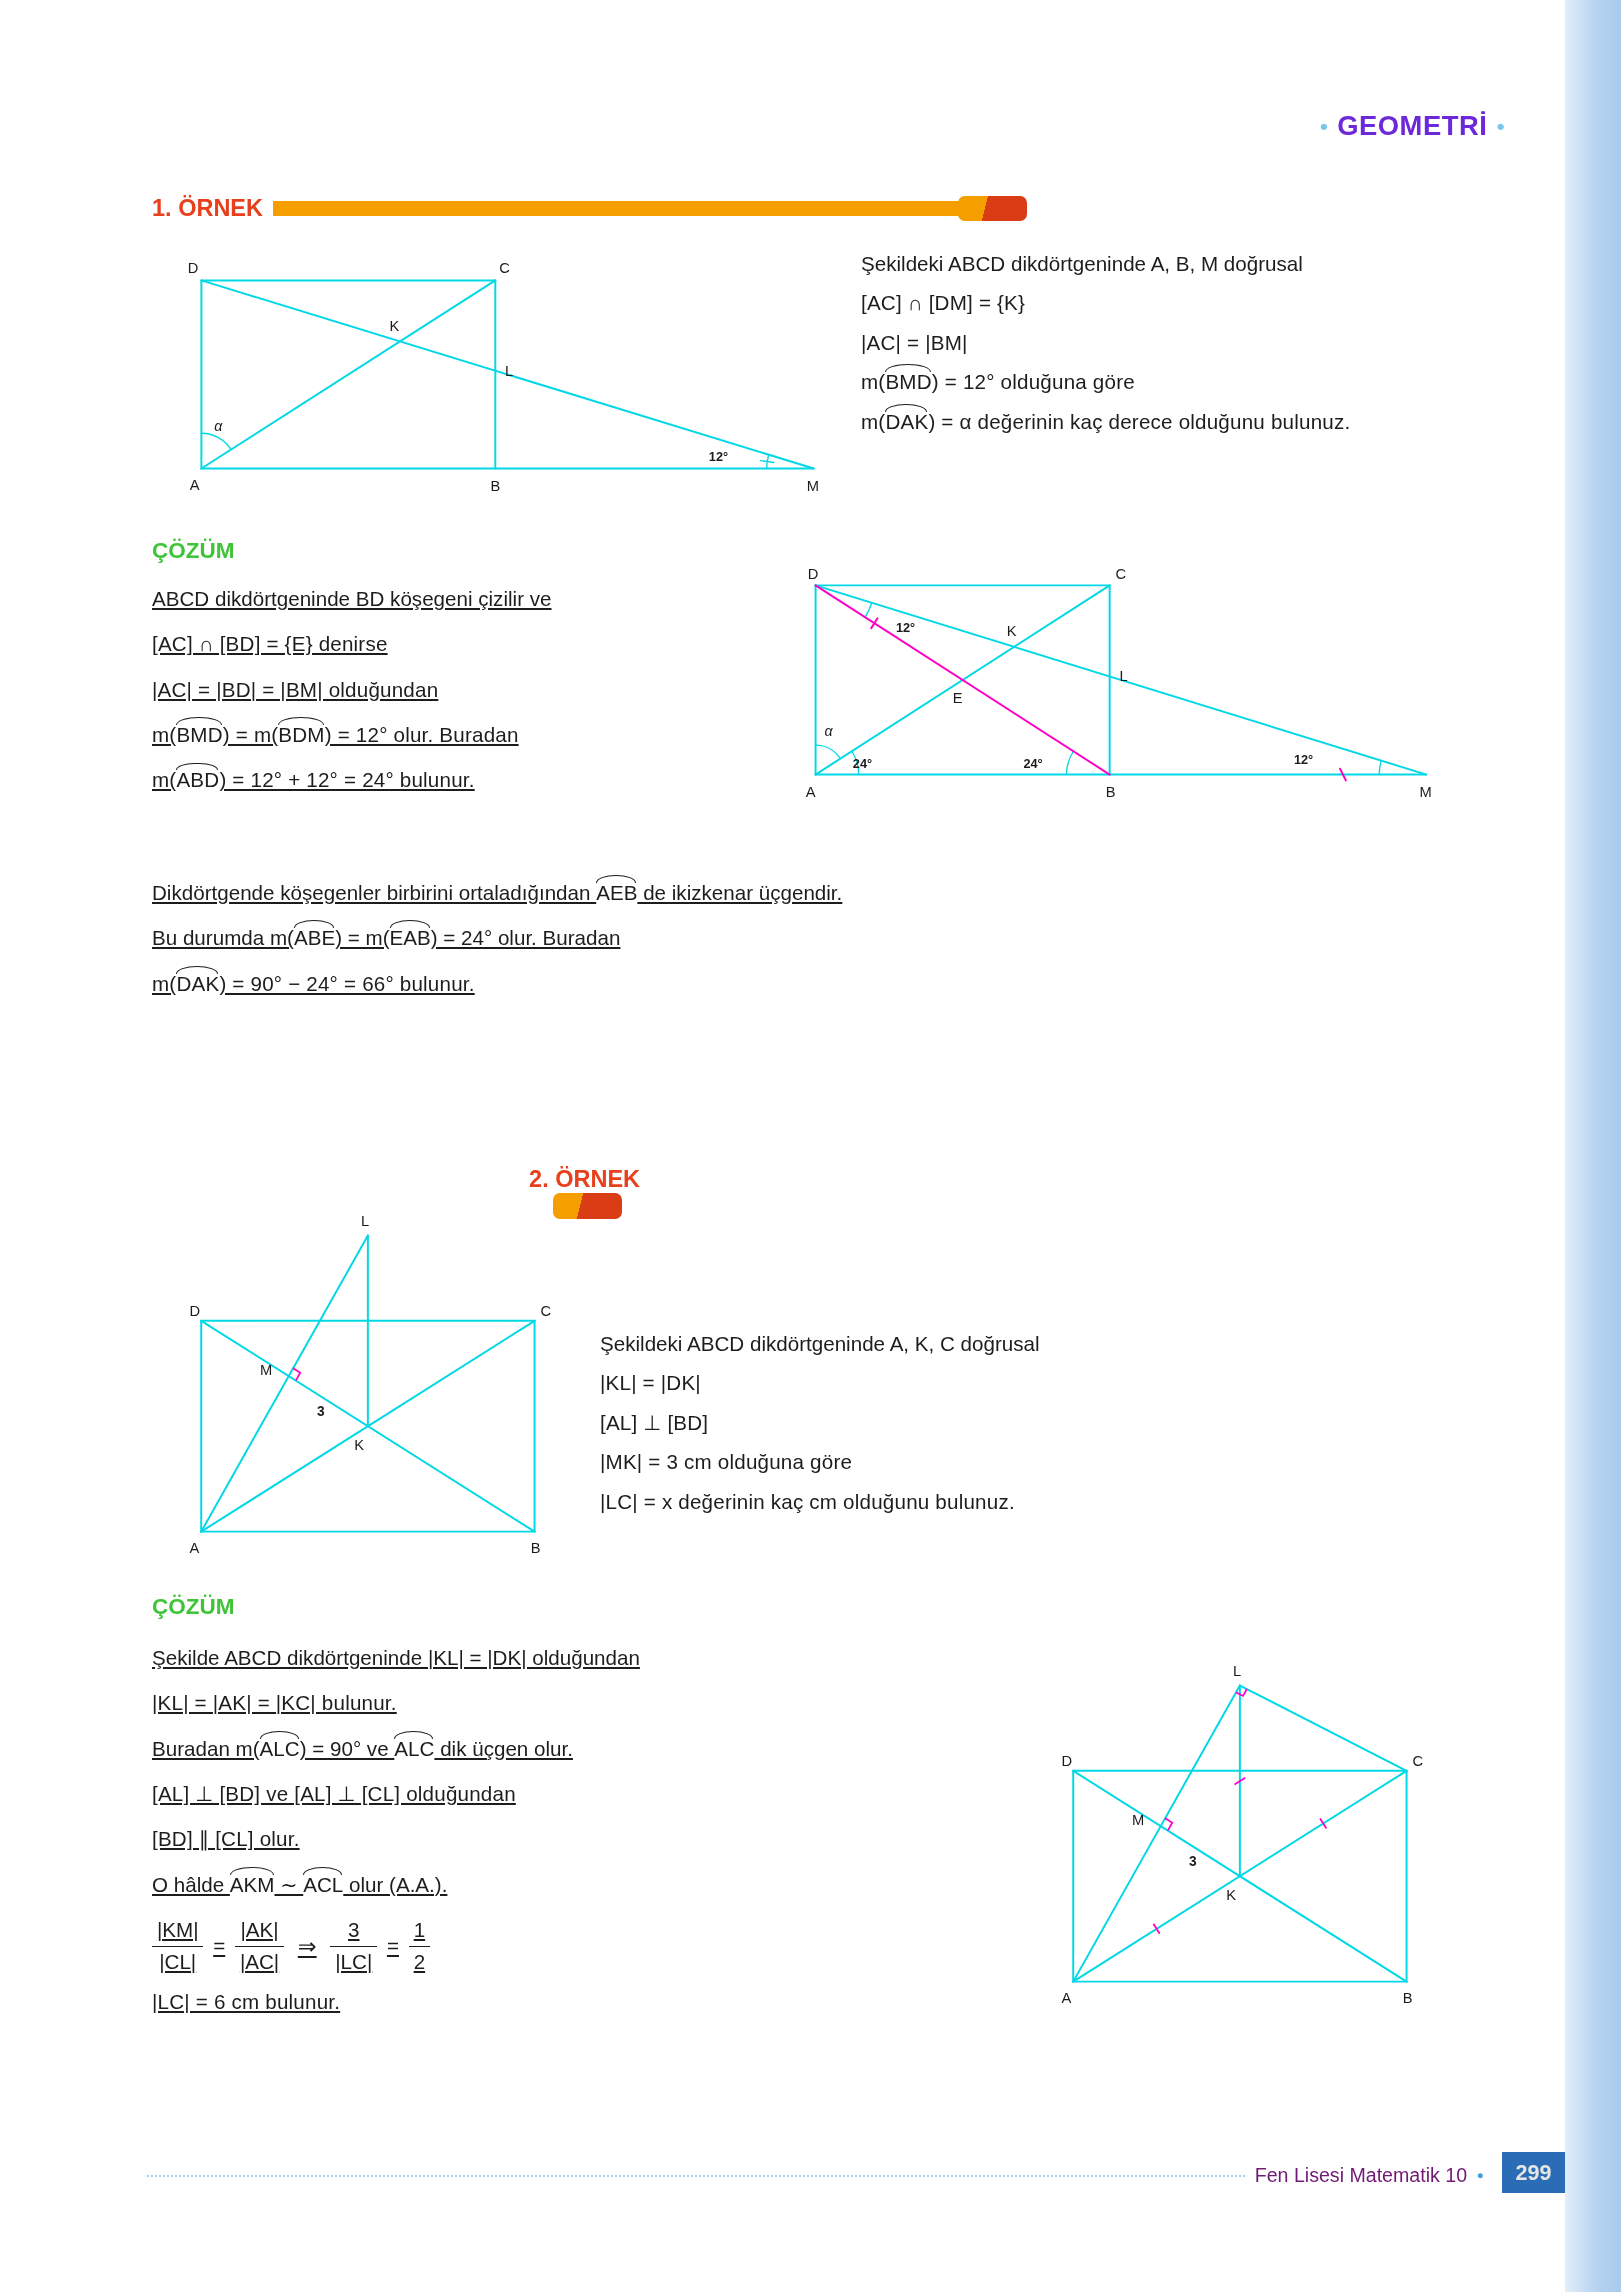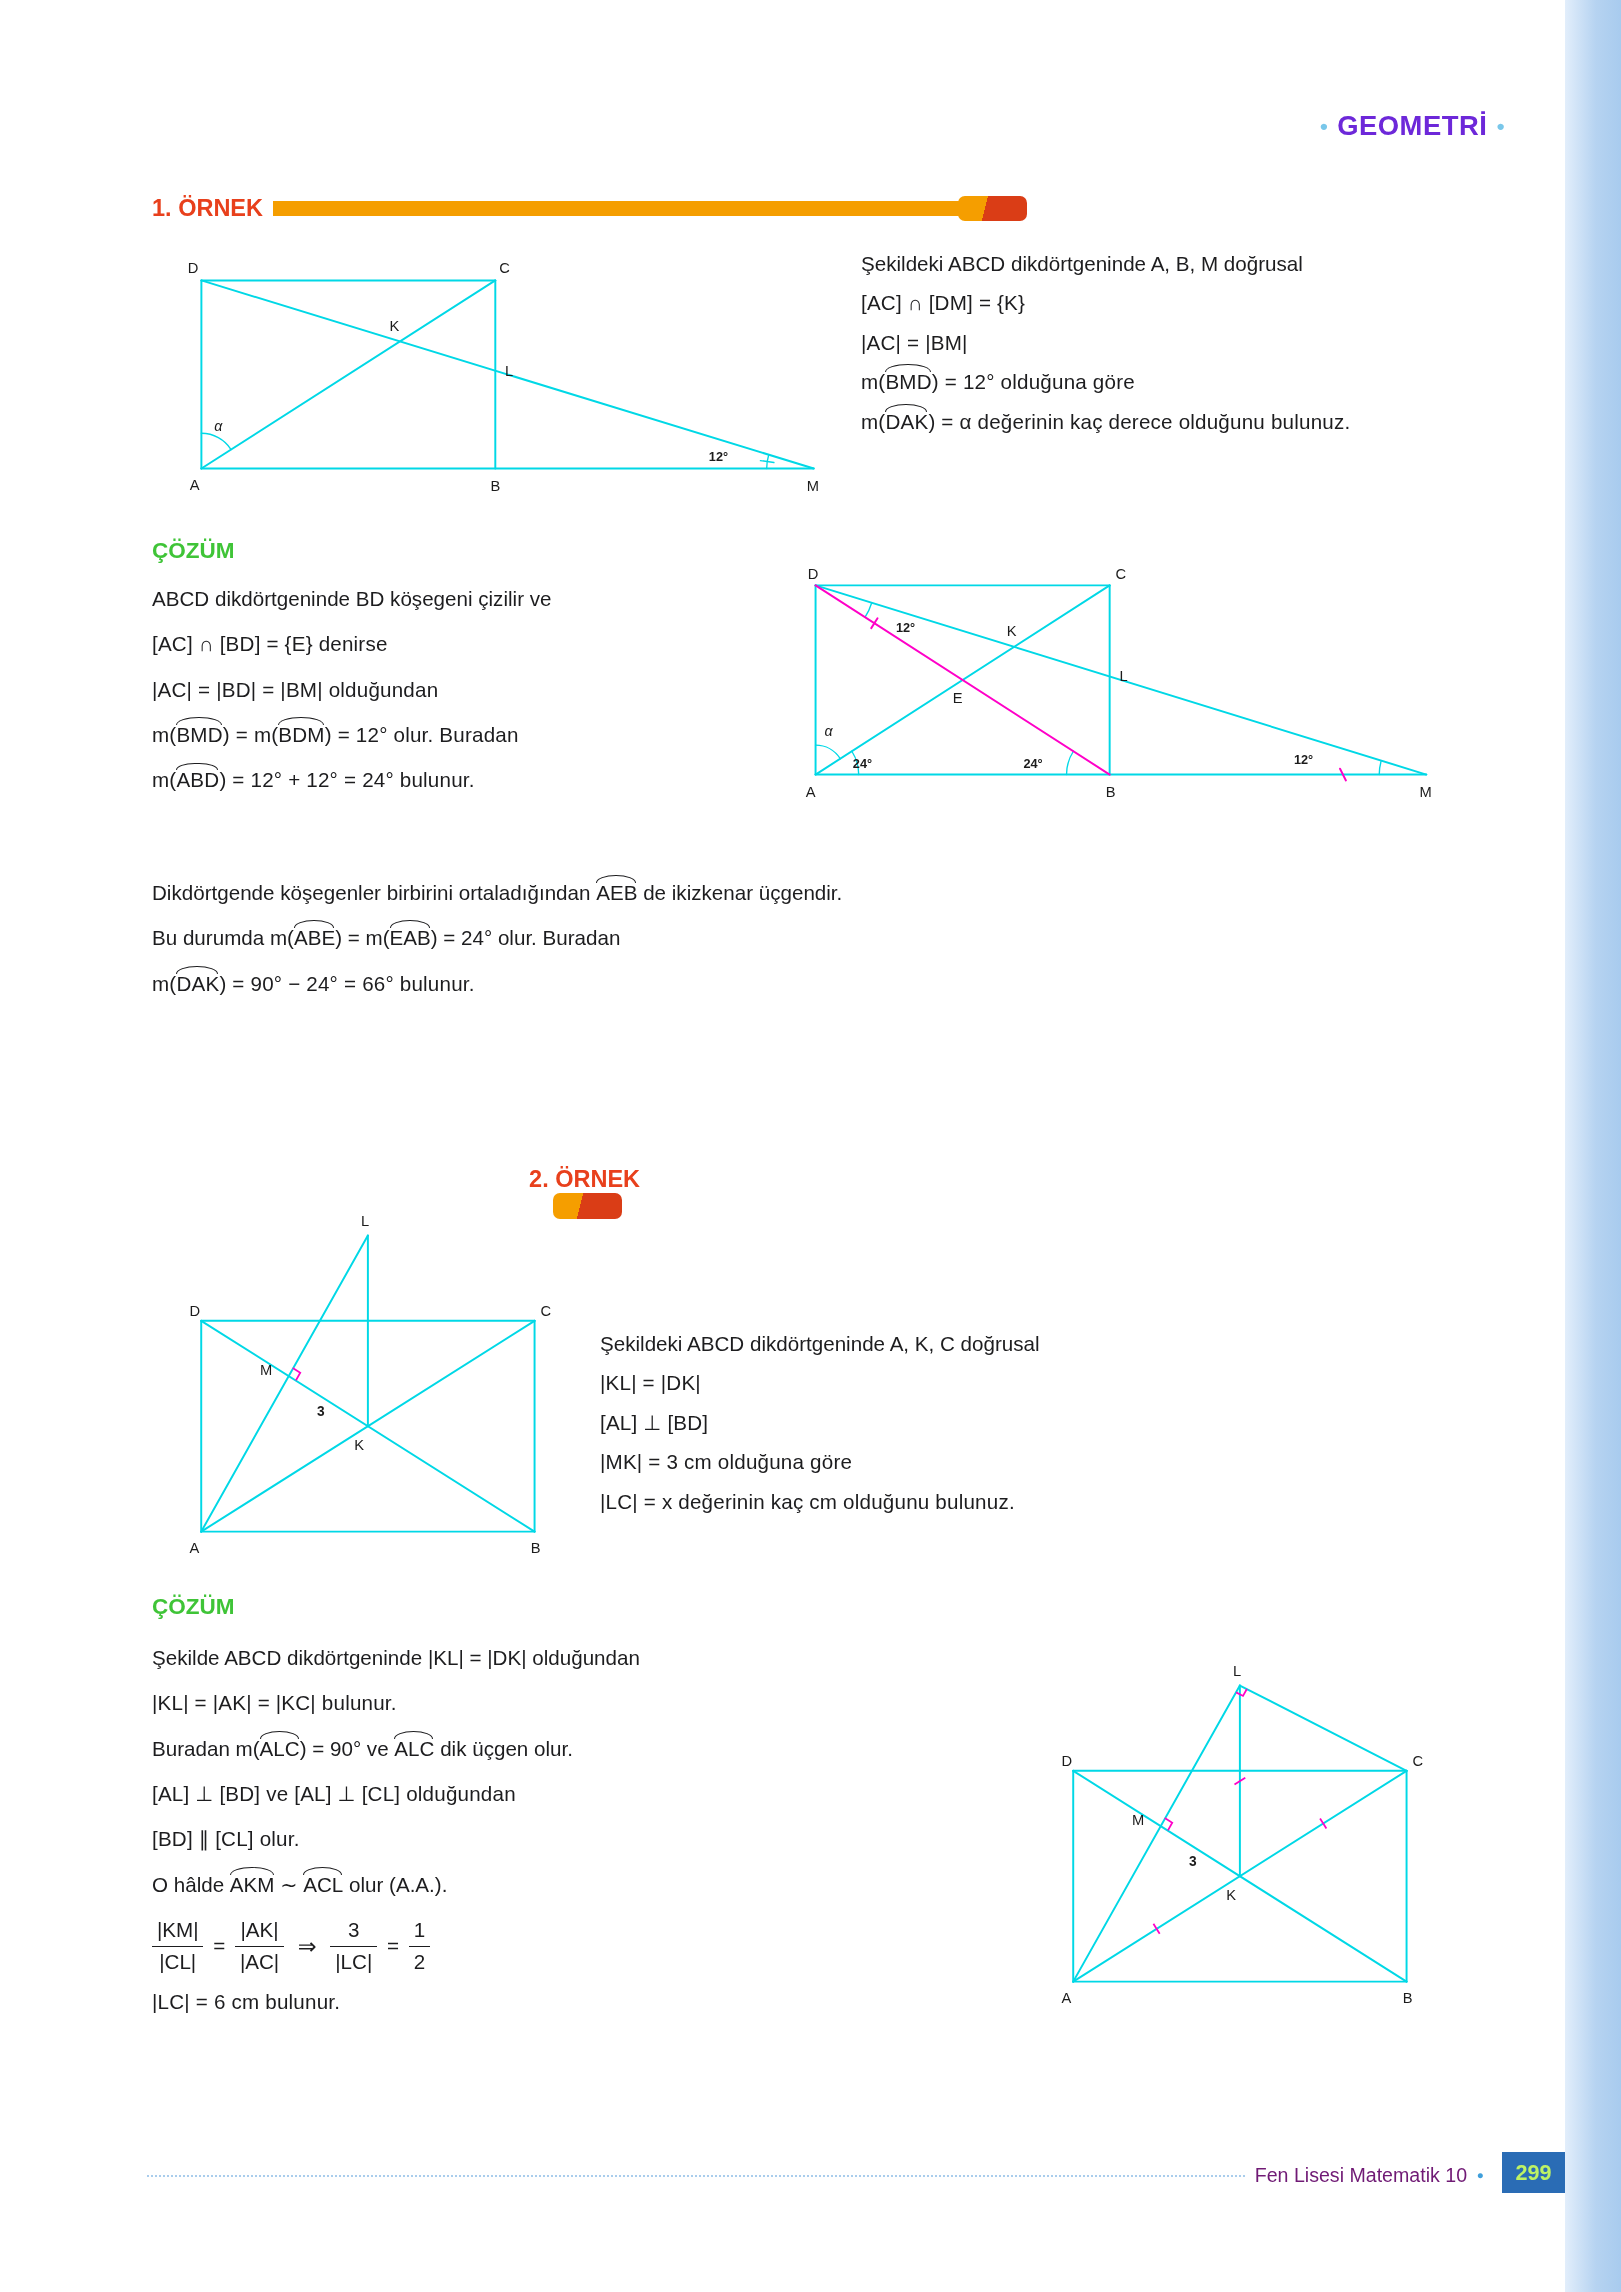--- a/index.html
+++ b/index.html
@@ -14,21 +14,21 @@
   
   .ornek{position:absolute;left:152px;width:875px;display:flex;align-items:center;text-align:right;}
   .ornek-label{color:#e8401c;font-weight:bold;font-size:23.5px;white-space:nowrap;margin-right:9.8px;}
   .ornek-bar{flex:1;height:15.7px;background:#f59e00;}
   .ornek-cap{width:69px;height:25.5px;margin-left:-3.9px;border-radius:6.9px;
              background:linear-gradient(104deg,#f59e00 40%,#da3d16 40%);}
   .cozum-label{position:absolute;color:#3fc437;font-weight:bold;font-size:22.5px;}
   
   .prob{position:absolute;font-size:20.6px;line-height:1.3;}
   .prob p{margin:0 0 12.7px;}
-  .soltext{position:absolute;font-size:20.6px;line-height:1.3;}
+  .soltext{position:absolute;font-size:20.6px;line-height:1.3;text-decoration:underline;}
   .soltext p{margin:0 0 18.6px;}
   .mline{letter-spacing:0.2px;}
   
   .arc{position:relative;display:inline-block;}
   .arc::before{content:"";position:absolute;left:0;right:1px;top:-4.9px;height:6.9px;
     border:1.5px solid #1d1d1f;border-bottom:none;
     border-radius:100% 100% 0 0 / 200% 200% 0 0;}
   .arc:empty::before{display:none;}
   
   .frac-row{display:flex;align-items:center;gap:9.8px;margin:2px 0 13.7px;}
@@ -41,21 +41,21 @@
   .fig{position:absolute;}
   .fig text{fill:#1c1c1c;font-size:15px;font-family:"Liberation Sans",sans-serif;}
   .fig text.ang{font-size:13px;font-weight:bold;}
   .fig text.gr{font-size:14.5px;font-style:italic;}
   
   .footer{position:absolute;left:147px;right:137px;top:2164px;display:flex;align-items:center;gap:9.8px;}
   .dotline{flex:1;border-top:2.9px dotted #a9cdec;height:0;}
   .ftext{color:#701a75;font-size:19.6px;white-space:nowrap;}
   .fdot{color:#3f9fdb;font-size:11.8px;line-height:1;}
   .pagebox{position:absolute;right:56px;top:2152px;width:63px;height:41px;background:#2a6cb5;
-           color:#bef264;font-weight:bold;font-size:21.6px;display:flex;align-items:center;justify-content:center;}
+           color:#e5e5e5;font-weight:bold;font-size:21.6px;display:flex;align-items:center;justify-content:center;}
 </style>
 </head>
 <body>
 
 <div class="page">
   <div class="sidebar"></div>
 
   <div class="brand">
     <span class="bdot">●</span>
     <span class="btitle">GEOMETRİ</span>

